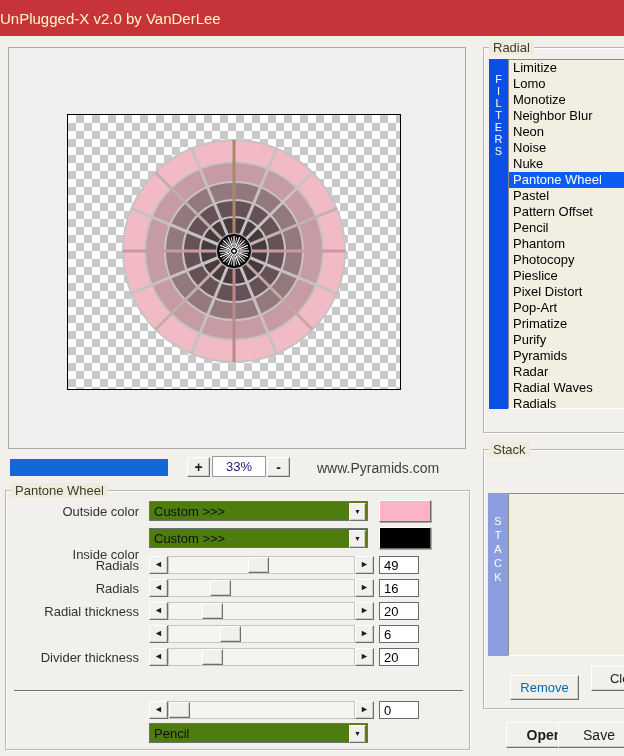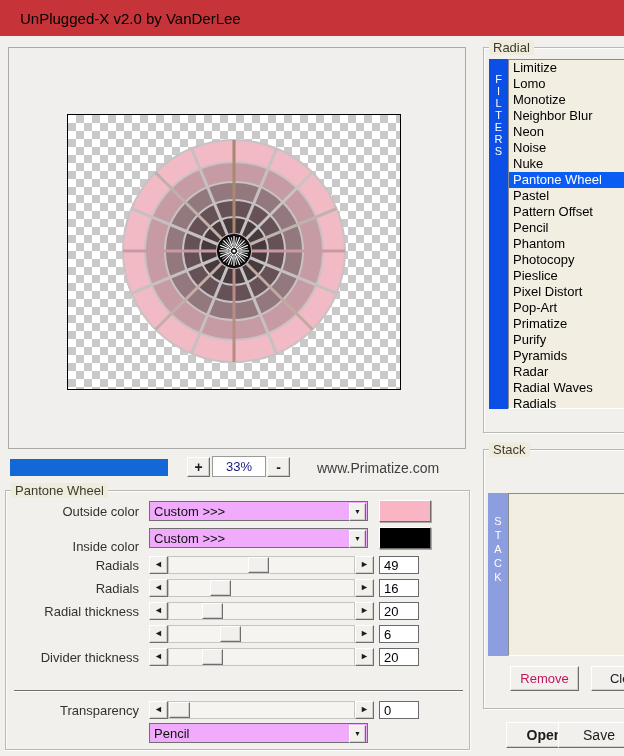--- a/index.html
+++ b/index.html
@@ -7,22 +7,22 @@
     position:relative;width:624px;height:756px;overflow:hidden;
     background:var(--c-dialog_bg,#F1F0ED);
     font-family:"Liberation Sans",sans-serif;
   }
   
   .titlebar{
     position:absolute;left:0;top:0;width:624px;height:36px;
     background:var(--c-titlebar,#C63339);
   }
   .titlebar .title{
-    position:absolute;left:20px;top:0;line-height:37px;
-    color:#000000;font-size:15px;white-space:nowrap;
+    position:absolute;left:0;top:0;line-height:37px;
+    color:#fef9c3;font-size:15px;white-space:nowrap;
   }
   
   .panel{
     position:absolute;left:8px;top:47px;width:458px;height:402px;
     background:#F0EFED;border:1px solid #ABABAB;box-sizing:border-box;
   }
   .canvas{
     position:absolute;left:58px;top:66px;width:332px;height:274px;
     border:1px solid #000;
     background-color:#fff;
@@ -60,21 +60,21 @@
   #group-filters{left:483px;top:47px;width:200px;height:386px;}
   #group-stack{left:483px;top:449px;width:200px;height:260px;}
   .group-label{
     position:absolute;top:-8px;left:5px;background:var(--c-cream,#F0ECDB);
     padding:0 4px;font-size:13px;line-height:15px;color:#3C3A33;white-space:nowrap;
   }
   
   .row-label{position:absolute;left:0;width:133px;text-align:right;font-size:13px;color:#33322E;}
   .dropdown{
     position:absolute;left:143px;width:219px;height:20px;box-sizing:border-box;
-    background:#f0abfc;border:1px solid #6F6F6F;cursor:pointer;
+    background:#4d7c0f;border:1px solid #6F6F6F;cursor:pointer;
   }
   .dd-text{position:absolute;left:4px;top:0;line-height:20px;font-size:13px;color:#111;white-space:nowrap;}
   .dd-btn{
     position:absolute;right:1px;top:1px;width:17px;height:18px;
     background:#F1F0ED;border:1px solid #6E6E6E;border-top-color:#FFF;border-left-color:#FFF;
     box-shadow:inset -1px -1px 0 #CFCFCA;box-sizing:border-box;
     font-size:7px;line-height:16px;text-align:center;color:#1a1a1a;cursor:pointer;
   }
   .swatch{
     position:absolute;left:373px;width:52px;height:22px;box-sizing:border-box;
@@ -110,21 +110,21 @@
   .listbox{
     position:absolute;box-sizing:border-box;overflow:hidden;
     background:var(--c-list_bg,#F2EFE2);
     border:1px solid #8A8A85;border-right-color:#FFF;border-bottom-color:#FFF;
   }
   #filters-list{left:24px;top:11px;width:173px;height:350px;}
   #stack-list{left:24px;top:43px;width:173px;height:163px;}
   .list-item{height:16px;line-height:16px;font-size:13px;color:#000;padding-left:4px;white-space:nowrap;cursor:pointer;}
   .list-item.selected{background:var(--c-selection,#0A5CF2);color:#fff;}
   .stack-btn{position:absolute;top:216px;width:69px;height:25px;font-size:13px;}
-  #btn-remove{left:26px;color:#be185d;}
+  #btn-remove{left:26px;color:#0369a1;margin-top:9px;}
   #btn-clear{left:107px;}
   .action-btn{position:absolute;top:722px;height:26px;font-size:14px;}
   #btn-open{left:506px;width:77px;font-weight:bold;}
   #btn-save{left:558px;width:82px;}
 </style>
 </head>
 <body style="--c-titlebar: #C63339; --c-dialog_bg: #F1F0ED; --c-cream: #F0ECDB; --c-list_bg: #F2EFE2; --c-filters_strip: #0B4FE6; --c-selection: #0A5CF2; --c-stack_strip: #8C9DE0; --c-progress: #1467D6; --c-zoom_text: #17177E;">
 
 <div class="titlebar">
   <span class="title">UnPlugged-X v2.0 by VanDerLee</span>
@@ -196,33 +196,33 @@
         <line x1="-1.170541932096772" y1="-5.884711682419382" x2="-2.7312645082258014" y2="-13.730993925645224" stroke="#FFFFFF" stroke-width="0.8"></line>
         <circle cx="0" cy="0" r="1.6" fill="#FFFFFF"></circle>
       </svg>
   </div>
 </div>
 
 <div class="progress"></div>
 <button class="btn zoom-btn" id="zoom-in">+</button>
 <div class="zoom-box">33%</div>
 <button class="btn zoom-btn" id="zoom-out">-</button>
-<div class="url">www.Primatize.com</div>
+<div class="url">www.Pyramids.com</div>
 
 <div class="group" id="group-settings">
   <div class="group-label">Pantone Wheel</div>
 
   <div class="row-label" style="top:13px;">Outside color</div>
   <div class="dropdown" style="top:10px;">
     <span class="dd-text">Custom &gt;&gt;&gt;</span>
     <span class="dd-btn">▼</span>
   </div>
   <div class="swatch" style="top: 9px; background: rgb(249, 181, 195);"></div>
 
-  <div class="row-label" style="top:48px;">Inside color</div>
+  <div class="row-label" style="top:56px;">Inside color</div>
   <div class="dropdown" style="top:37px;">
     <span class="dd-text">Custom &gt;&gt;&gt;</span>
     <span class="dd-btn">▼</span>
   </div>
   <div class="swatch" style="top: 36px; background: rgb(0, 0, 0);"></div>
 
   <div id="slider-rows"></div>
 
   <div class="sep"></div>
 
@@ -269,21 +269,20 @@
     </div>
     <div class="row-label" style="top: 159px; text-align: right;">Divider thickness</div>
     <div class="slider-row" style="top: 157px;">
       <div class="btn sl-arrow sl-left">◄</div>
       <div class="sl-track">
         <div class="sl-thumb" style="left: 33px;"></div>
       </div>
       <div class="btn sl-arrow sl-right">►</div>
       <input class="sl-value" value="20" style="">
     </div>
-    <div class="row-label" style="top: 212px;">Transparency</div>
     <div class="slider-row" style="top: 210px;">
       <div class="btn sl-arrow sl-left">◄</div>
       <div class="sl-track">
         <div class="sl-thumb" style="left: 0px;"></div>
       </div>
       <div class="btn sl-arrow sl-right">►</div>
       <input class="sl-value" value="0" style="">
     </div>
   </div>
 

